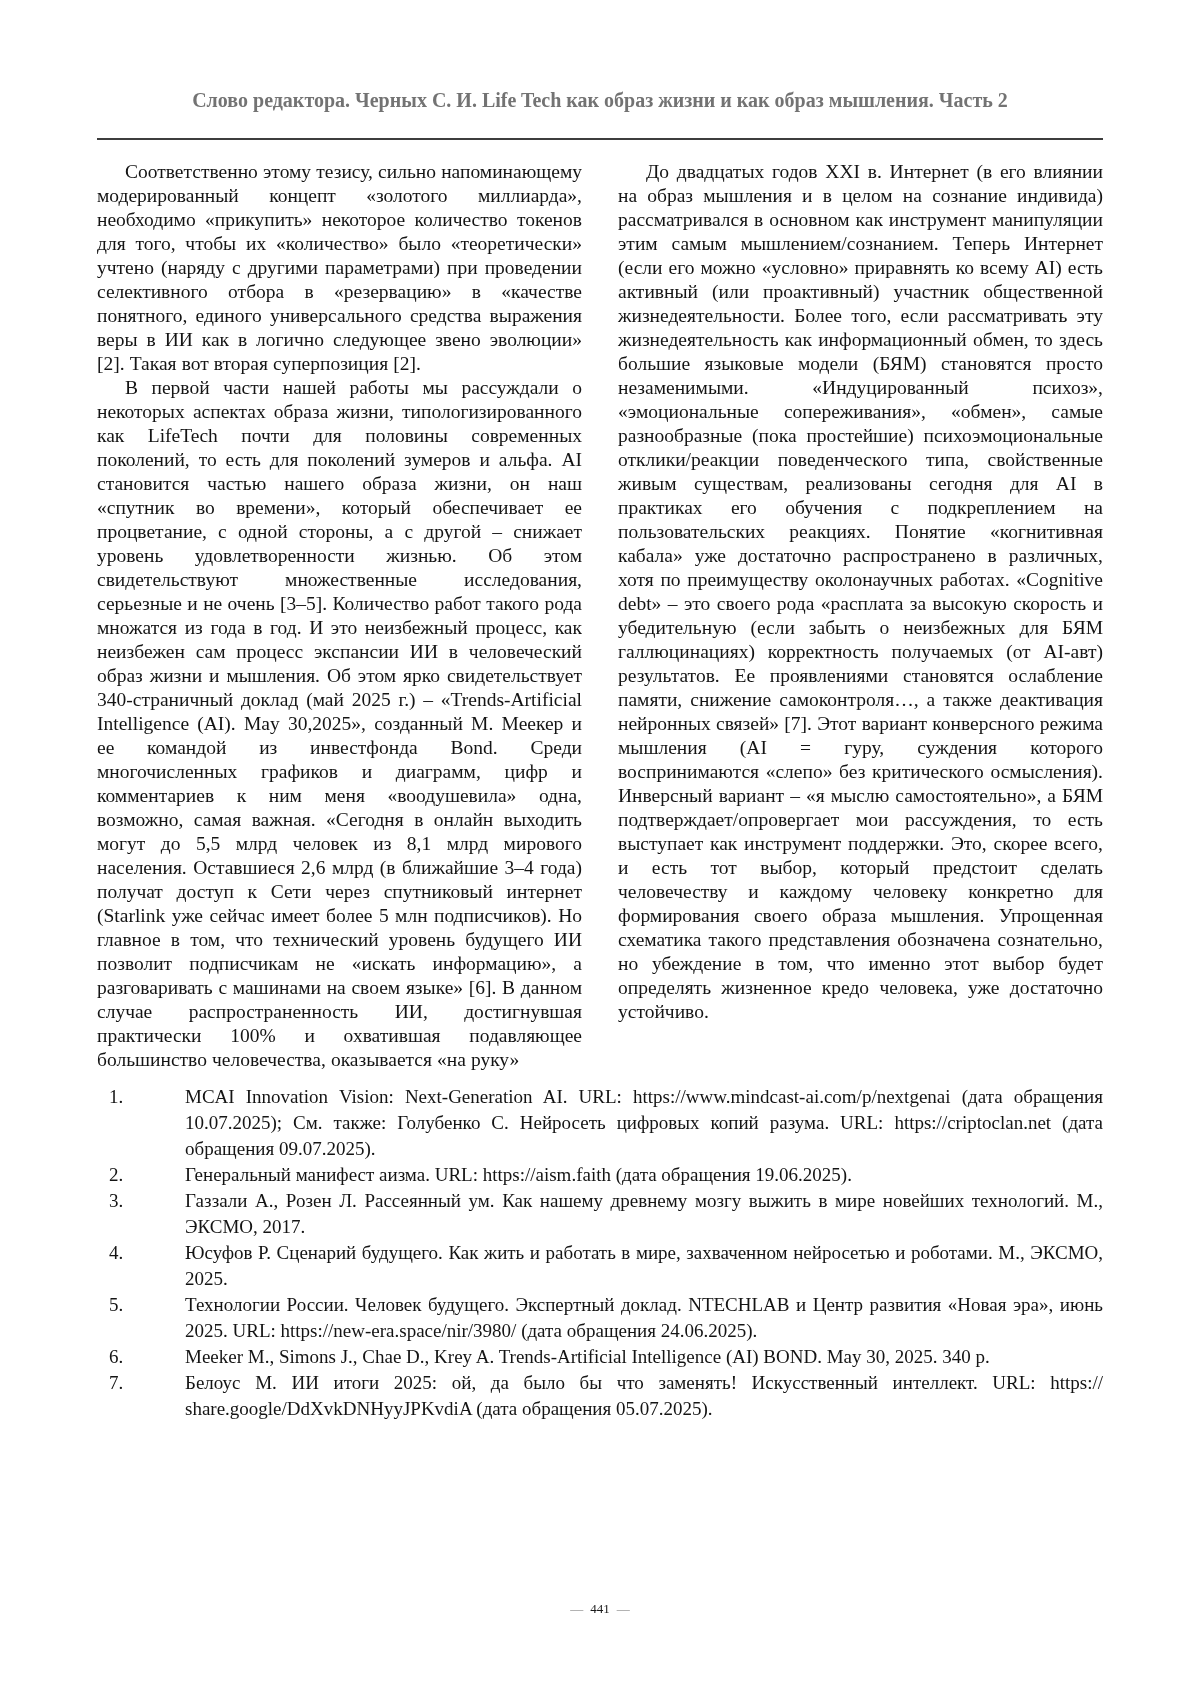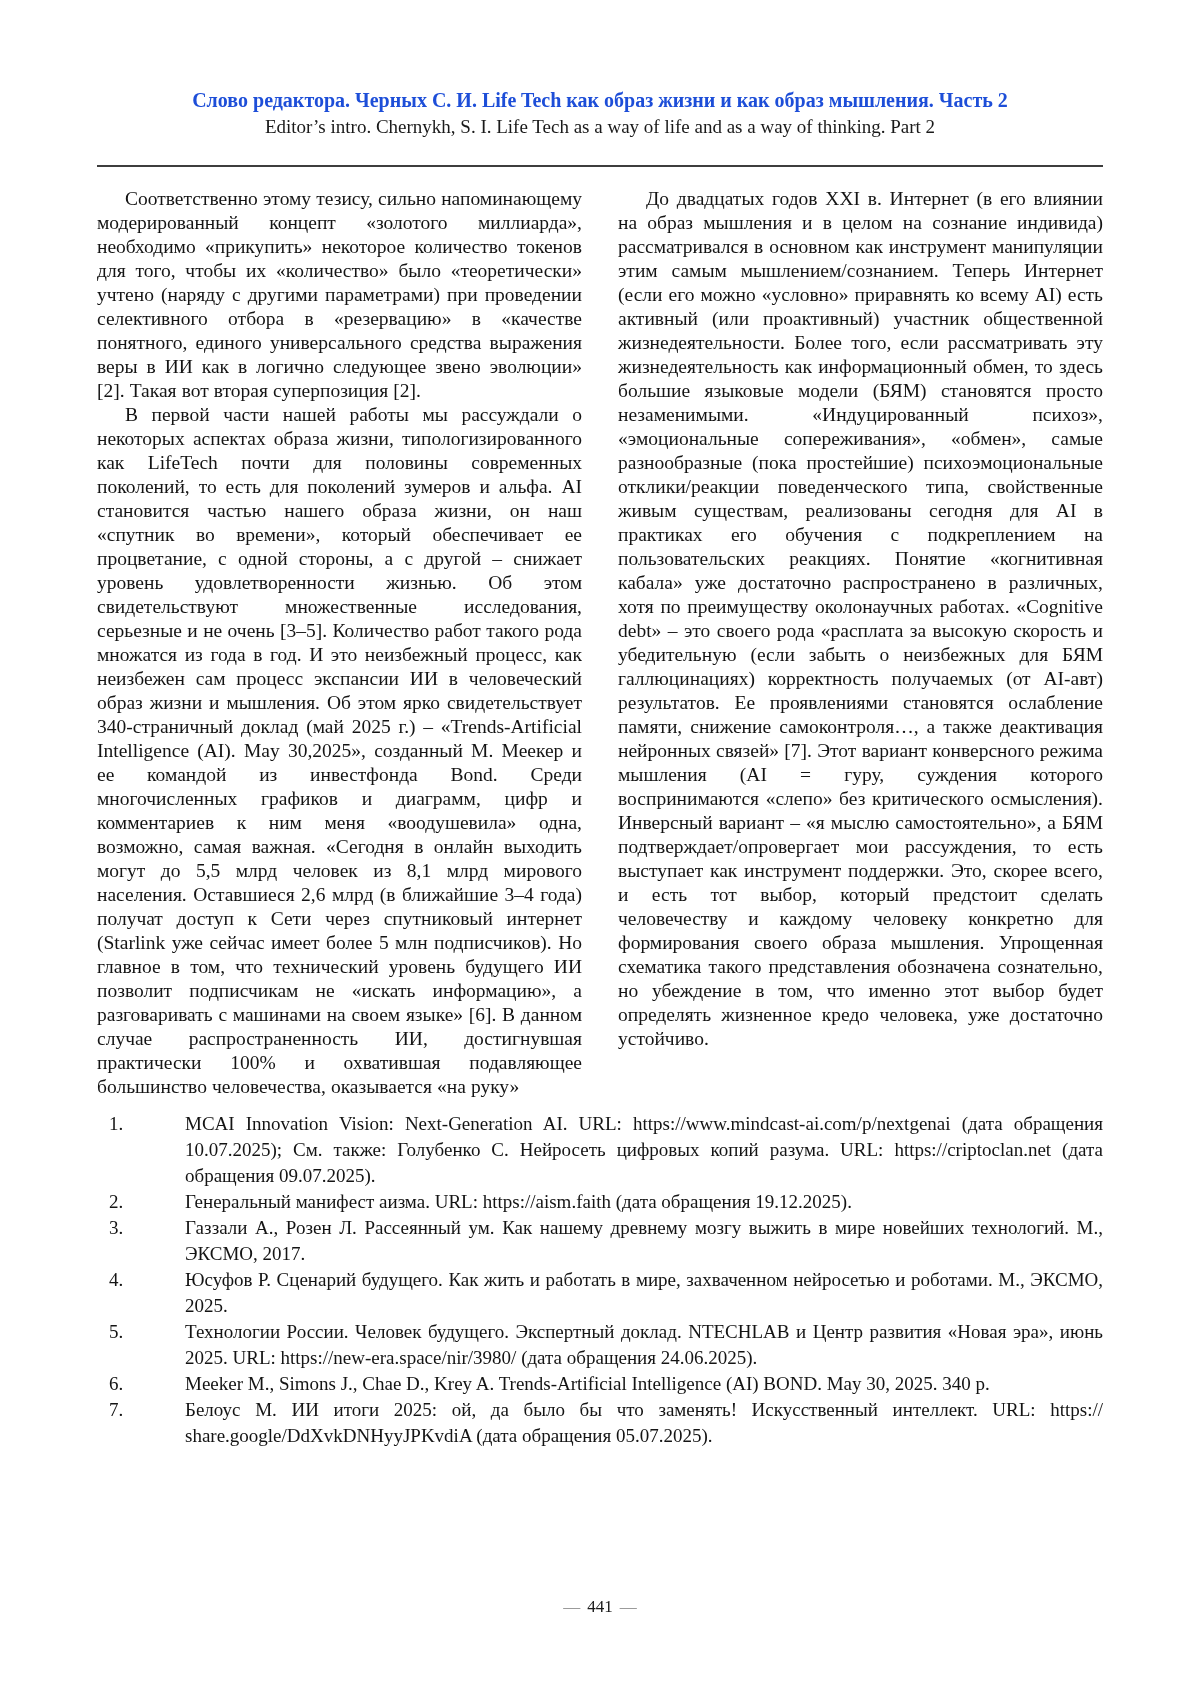--- a/index.html
+++ b/index.html
@@ -19,21 +19,21 @@
     overflow: hidden;
   }
   .page-header {
     padding-top: 88px;
     text-align: center;
   }
   .title-ru {
     font-weight: bold;
     font-size: 20px;
     line-height: 25px;
-    color: #1d4ed8;
+    color: #737373;
   }
   .title-en {
     font-weight: normal;
     font-size: 19px;
     line-height: 27px;
     color: #1a1a1a;
   }
   .header-rule {
     border: none;
     border-top: 2.5px solid #3d3d3d;
@@ -87,36 +87,35 @@
     hyphens: auto;
     margin-left: 32px;
     -webkit-hyphens: auto;
   }
   .page-footer {
     position: absolute;
     left: 0;
     right: 0;
     bottom: 80px;
     text-align: center;
-    font-size: 17px;
+    font-size: 13px;
     color: #1a1a1a;
   }
   .page-footer .dash {
     color: #8a8a8a;
     padding: 0 7px;
   }
 </style>
 </head>
 <body>
 
 <div class="page">
 
   <header class="page-header">
     <div class="title-ru">Слово редактора. Черных С. И. Life Tech как образ жизни и как образ мышления. Часть 2</div>
-    <div class="title-en">Editor’s intro. Chernykh, S. I. Life Tech as a way of life and as a way of thinking. Part 2</div>
   </header>
 
   <hr class="header-rule">
 
   <main class="columns">
     <div class="col">
       <p class="indent">Соответственно этому тезису, сильно напоминающему модерированный концепт «золотого миллиарда», необходимо «прикупить» некоторое количество токенов для того, чтобы их «количество» было «теоретически» учтено (наряду с другими параметрами) при проведении селективного отбора в «резервацию» в «качестве понятного, единого универсального средства выражения веры в ИИ как в логично следующее звено эволюции» [2]. Такая вот вторая суперпозиция [2].</p>
       <p class="indent">В первой части нашей работы мы рассуждали о некоторых аспектах образа жизни, типологизированного как LifeTech почти для половины современных поколений, то есть для поколений зумеров и альфа. AI становится частью нашего образа жизни, он наш «спутник во времени», который обеспечивает ее процветание, с одной стороны, а с другой – снижает уровень удовлетворенности жизнью. Об этом свидетельствуют множественные исследования, серьезные и не очень [3–5]. Количество работ такого рода множатся из года в год. И это неизбежный процесс, как неизбежен сам процесс экспансии ИИ в человеческий образ жизни и мышления. Об этом ярко свидетельствует 340-страничный доклад (май 2025 г.) – «Trends-Artificial Intelligence (AI). May 30,2025», созданный М. Меекер и ее командой из инвестфонда Bond. Среди многочисленных графиков и диаграмм, цифр и комментариев к ним меня «воодушевила» одна, возможно, самая важная. «Сегодня в онлайн выходить могут до 5,5 млрд человек из 8,1 млрд мирового населения. Оставшиеся 2,6 млрд (в ближайшие 3–4 года) получат доступ к Сети через спутниковый интернет (Starlink уже сейчас имеет более 5 млн подписчиков). Но главное в том, что технический уровень будущего ИИ позволит подписчикам не «искать информацию», а разговаривать с машинами на своем языке» [6]. В данном случае распространенность ИИ, достигнувшая практически 100% и охватившая подавляющее большинство человечества, оказывается «на руку»</p>
     </div>
     <div class="col">
@@ -125,21 +124,21 @@
   </main>
 
 
   <section class="refs">
     <div class="ref-item">
       <span class="ref-num">1.</span>
       <div class="ref-text">MCAI Innovation Vision: Next-Generation AI. URL: https://www.mindcast-ai.com/p/nextgenai (дата обращения 10.07.2025); См. также: Голубенко С. Нейросеть цифровых копий разума. URL: https://criptoclan.net (дата обращения 09.07.2025).</div>
     </div>
     <div class="ref-item">
       <span class="ref-num">2.</span>
-      <div class="ref-text">Генеральный манифест аизма. URL: https://aism.faith (дата обращения 19.12.2025).</div>
+      <div class="ref-text">Генеральный манифест аизма. URL: https://aism.faith (дата обращения 19.06.2025).</div>
     </div>
     <div class="ref-item">
       <span class="ref-num">3.</span>
       <div class="ref-text">Газзали А., Розен Л. Рассеянный ум. Как нашему древнему мозгу выжить в мире новейших технологий. М., ЭКСМО, 2017.</div>
     </div>
     <div class="ref-item">
       <span class="ref-num">4.</span>
       <div class="ref-text">Юсуфов Р. Сценарий будущего. Как жить и работать в мире, захваченном нейросетью и роботами. М., ЭКСМО, 2025.</div>
     </div>
     <div class="ref-item">

